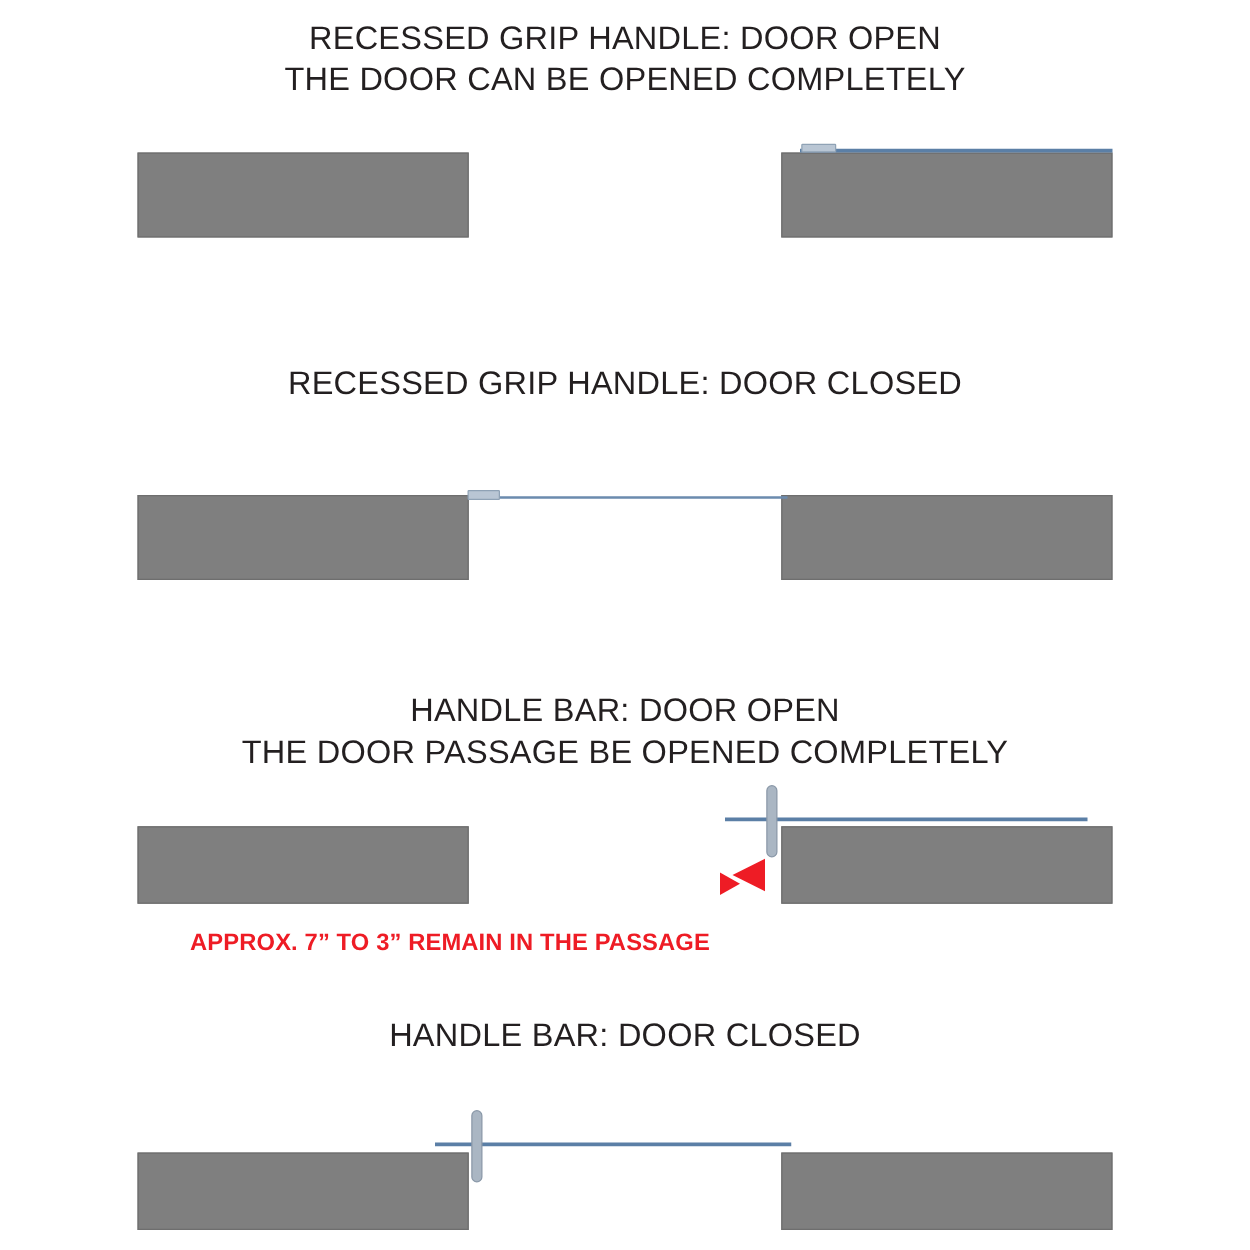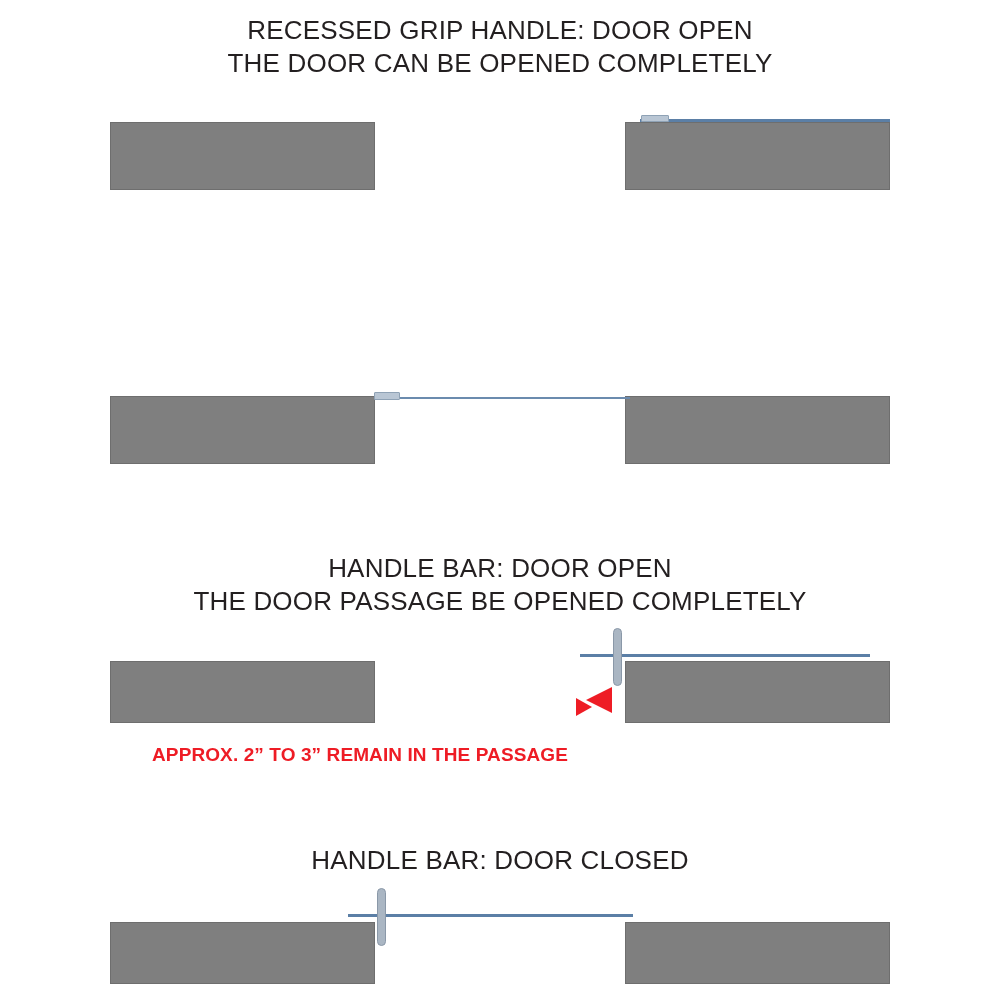--- a/index.html
+++ b/index.html
@@ -96,41 +96,42 @@
 <div class="stage">
 
   <div class="caption" style="top:14px;">RECESSED GRIP HANDLE: DOOR OPEN
 THE DOOR CAN BE OPENED COMPLETELY</div>
 
   <div class="wall" style="left:110px; top:122px; width:265px; height:68px;"></div>
   <div class="wall" style="left:625px; top:122px; width:265px; height:68px;"></div>
   <div class="door-line" style="left:640px; top:119px; width:250px;"></div>
   <div class="handle-recess" style="left:641px; top:115px; width:28px; height:7px;"></div>
 
+  <div class="caption" style="top:290px;">RECESSED GRIP HANDLE: DOOR CLOSED</div>
 
   <div class="wall" style="left:110px; top:396px; width:265px; height:68px;"></div>
   <div class="wall" style="left:625px; top:396px; width:265px; height:68px;"></div>
   <div class="door-line thin" style="left:380px; top:397px; width:250px;"></div>
   <div class="handle-recess" style="left:374px; top:392px; width:26px; height:8px;"></div>
 
   <div class="caption" style="top:552px;">HANDLE BAR: DOOR OPEN
 THE DOOR PASSAGE BE OPENED COMPLETELY</div>
 
   <div class="wall" style="left:110px; top:661px; width:265px; height:62px;"></div>
   <div class="wall" style="left:625px; top:661px; width:265px; height:62px;"></div>
   <div class="door-line" style="left:580px; top:654px; width:290px;"></div>
   <div class="handle-bar" style="left:613px; top:628px; height:58px;"></div>
 
   <div class="arrow-red" style="left:572px; top:700px;">
     <div class="tri" style="left:14px; top:-13px;"></div>
     <div class="tail" style="left:4px; top:-2px;"></div>
   </div>
 
-  <div class="caption red" style="top:738px; width:720px; left:0px; text-align:center;">APPROX. 2” TO 3” REMAIN IN THE PASSAGE</div>
+  <div class="caption red" style="top:738px; width:720px; left:0px; text-align:center;">APPROX. 7” TO 3” REMAIN IN THE PASSAGE</div>
 
-  <div class="caption" style="top:812px;margin-top:32px;">HANDLE BAR: DOOR CLOSED</div>
+  <div class="caption" style="top:812px;">HANDLE BAR: DOOR CLOSED</div>
 
   <div class="wall" style="left:110px; top:922px; width:265px; height:62px;"></div>
   <div class="wall" style="left:625px; top:922px; width:265px; height:62px;"></div>
   <div class="door-line" style="left:348px; top:914px; width:285px;"></div>
   <div class="handle-bar" style="left:377px; top:888px; height:58px;"></div>
 
 </div>
 
 </body></html>

